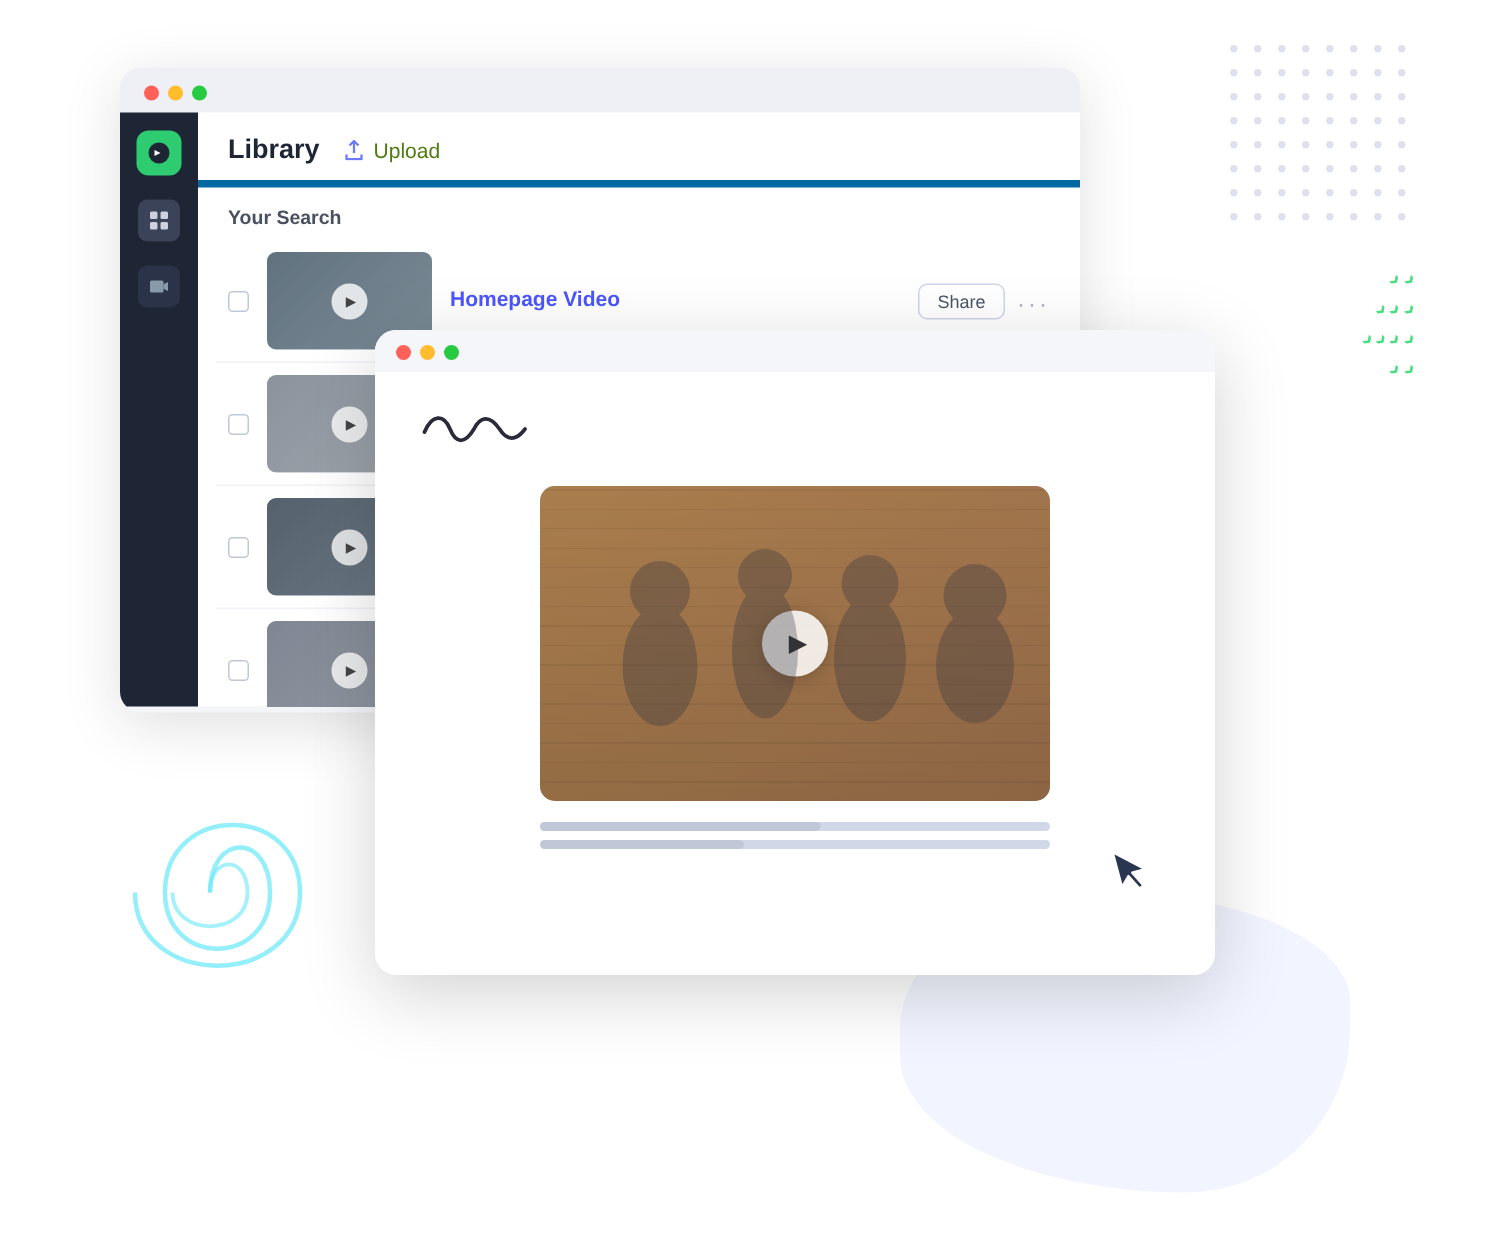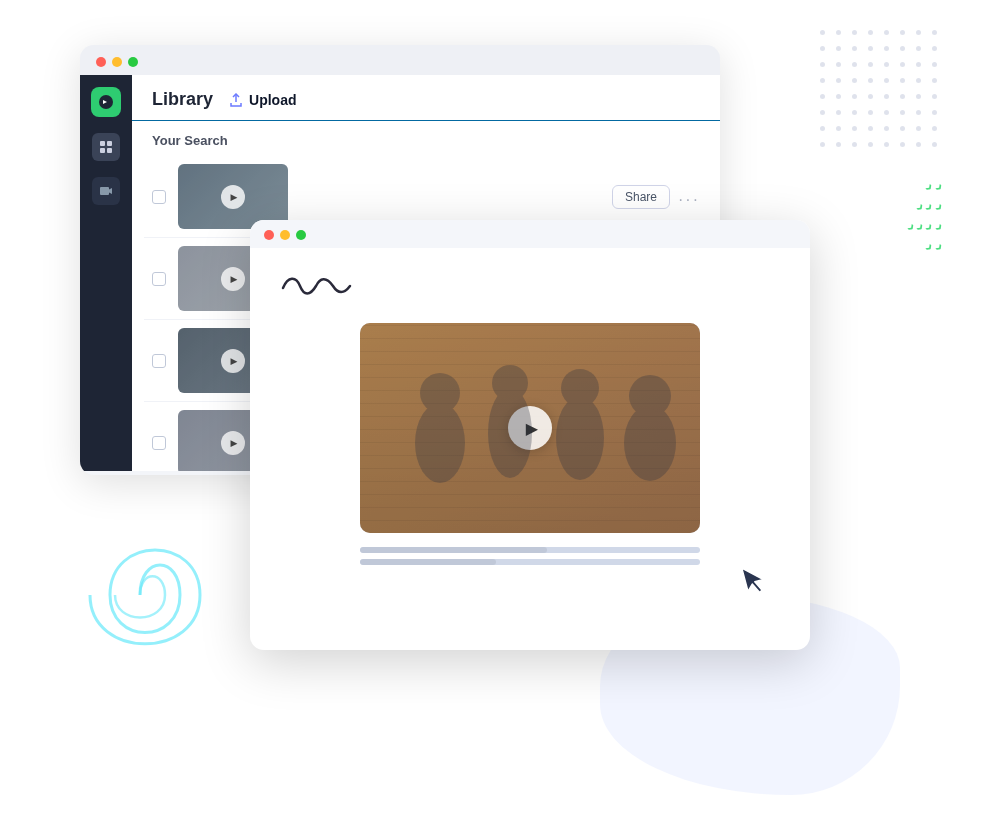--- a/index.html
+++ b/index.html
@@ -139,21 +139,21 @@
       display: flex;
       flex-direction: column;
     }
 
     
     .library-header {
       display: flex;
       align-items: center;
       padding: 14px 20px 10px;
       gap: 16px;
-      border-bottom: 1px solid #0369a1;
+      border-bottom: 5px solid #0369a1;
     }
     .library-title {
       font-size: 18px;
       font-weight: 700;
       color: #1e2535;
       white-space: nowrap;
     }
     .search-bar {
       flex: 1;
       display: flex;
@@ -169,23 +169,23 @@
       font-size: 12px;
     }
     .search-input-text {
       color: #aab0c0;
       font-size: 14px;
     }
     .upload-btn {
       display: flex;
       align-items: center;
       gap: 6px;
-      color: #0f172a;
+      color: #4d7c0f;
       font-size: 14px;
-      font-weight: 700;
+      font-weight: 400;
       white-space: nowrap;
     }
 
     
     .your-library-label {
       padding: 12px 20px 8px;
       font-size: 13px;
       font-weight: 600;
       color: #4a5060;
     }
@@ -586,20 +586,21 @@
         <div class="video-list">
 
           <div class="video-item">
             <div class="video-checkbox"></div>
             <div class="video-thumb thumb-1">
               <div class="thumb-overlay">
                 <div class="play-btn-small">▶</div>
               </div>
             </div>
             <div class="video-info">
+              <div class="video-name">Homepage Video</div>
             </div>
             <div class="video-actions">
               <div class="share-btn">Share</div>
               <div class="more-btn">···</div>
             </div>
           </div>
 
           <div class="video-item">
             <div class="video-checkbox"></div>
             <div class="video-thumb thumb-2">

